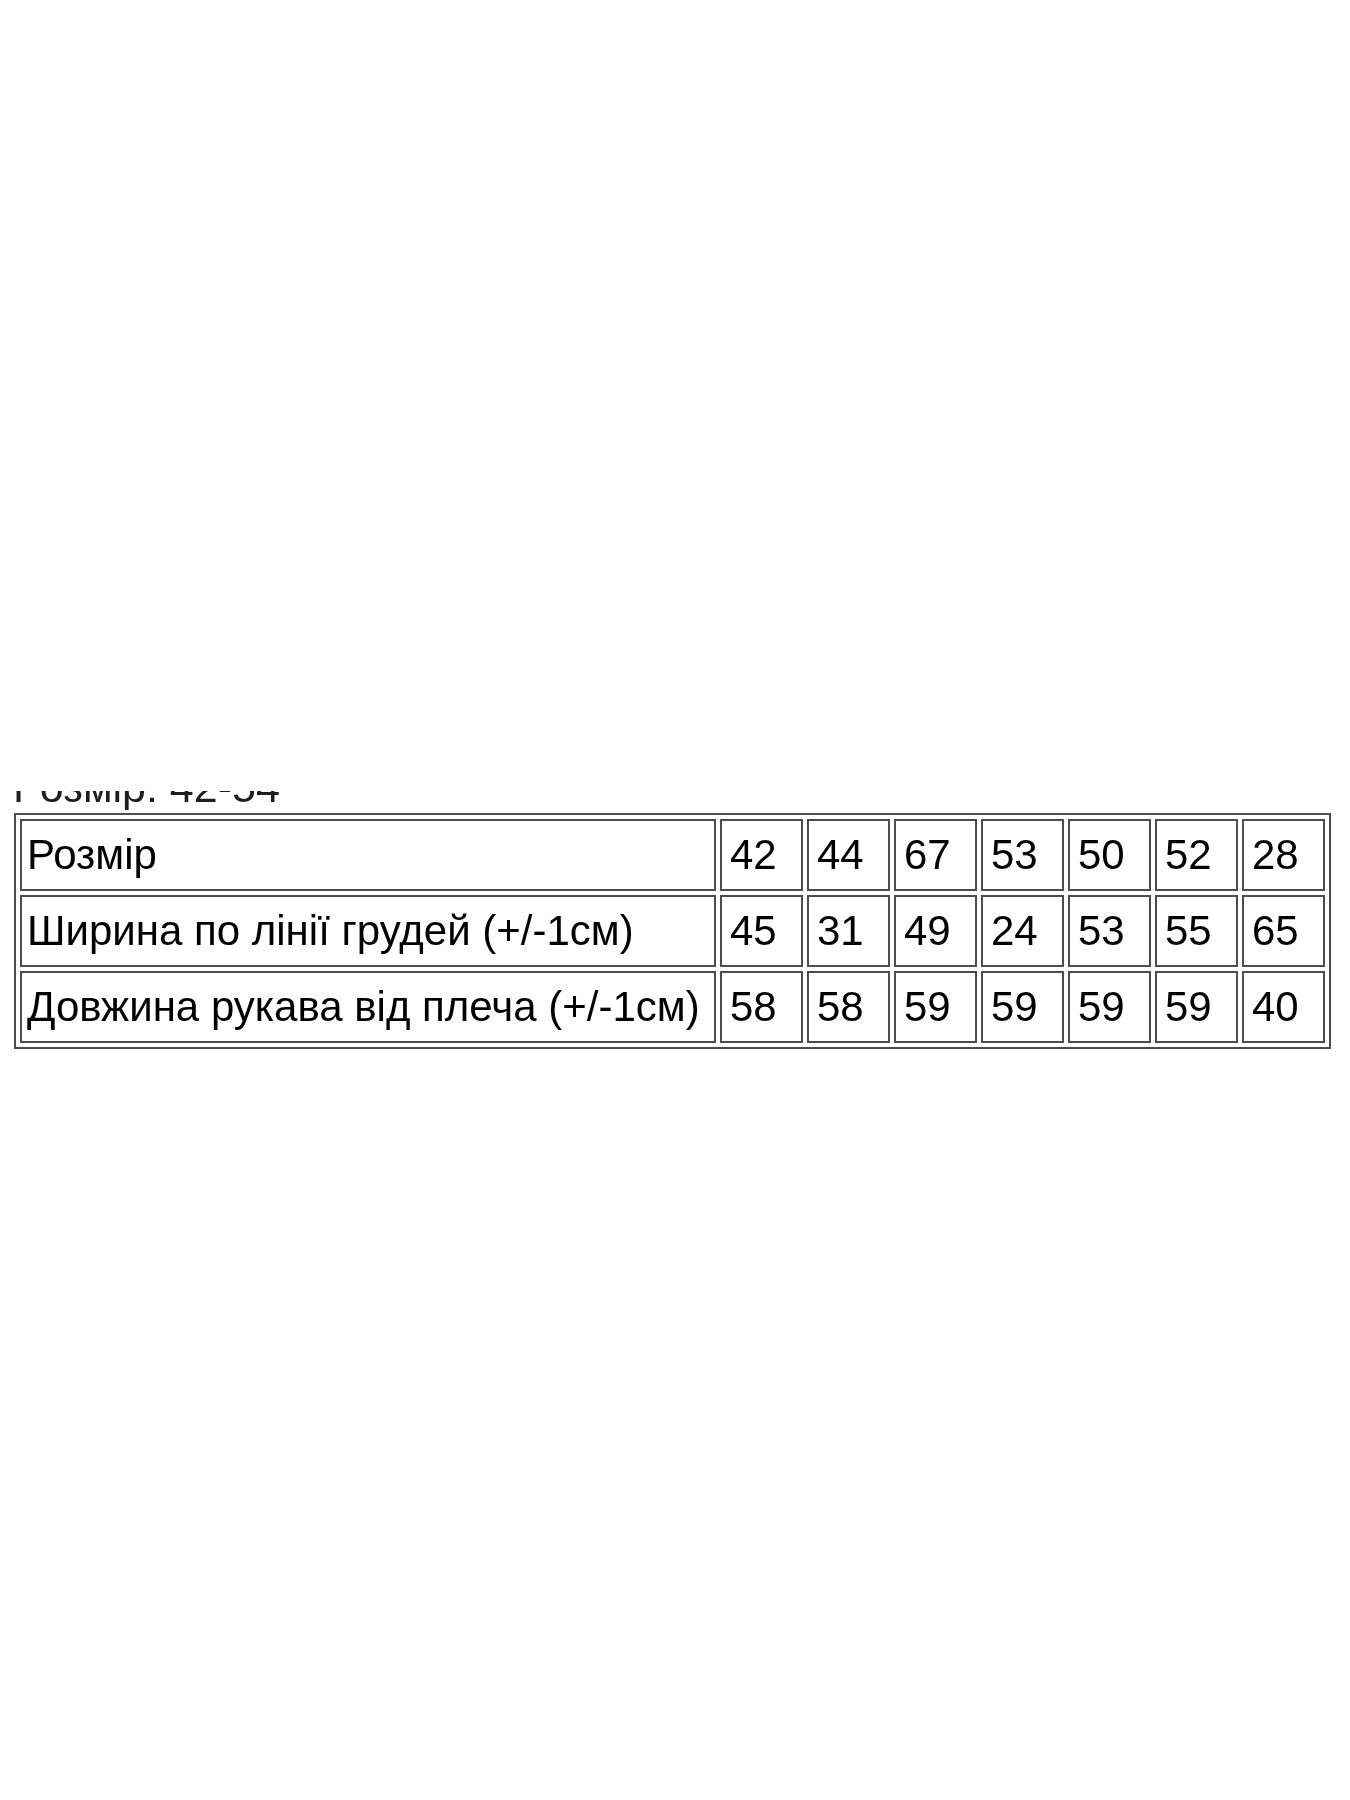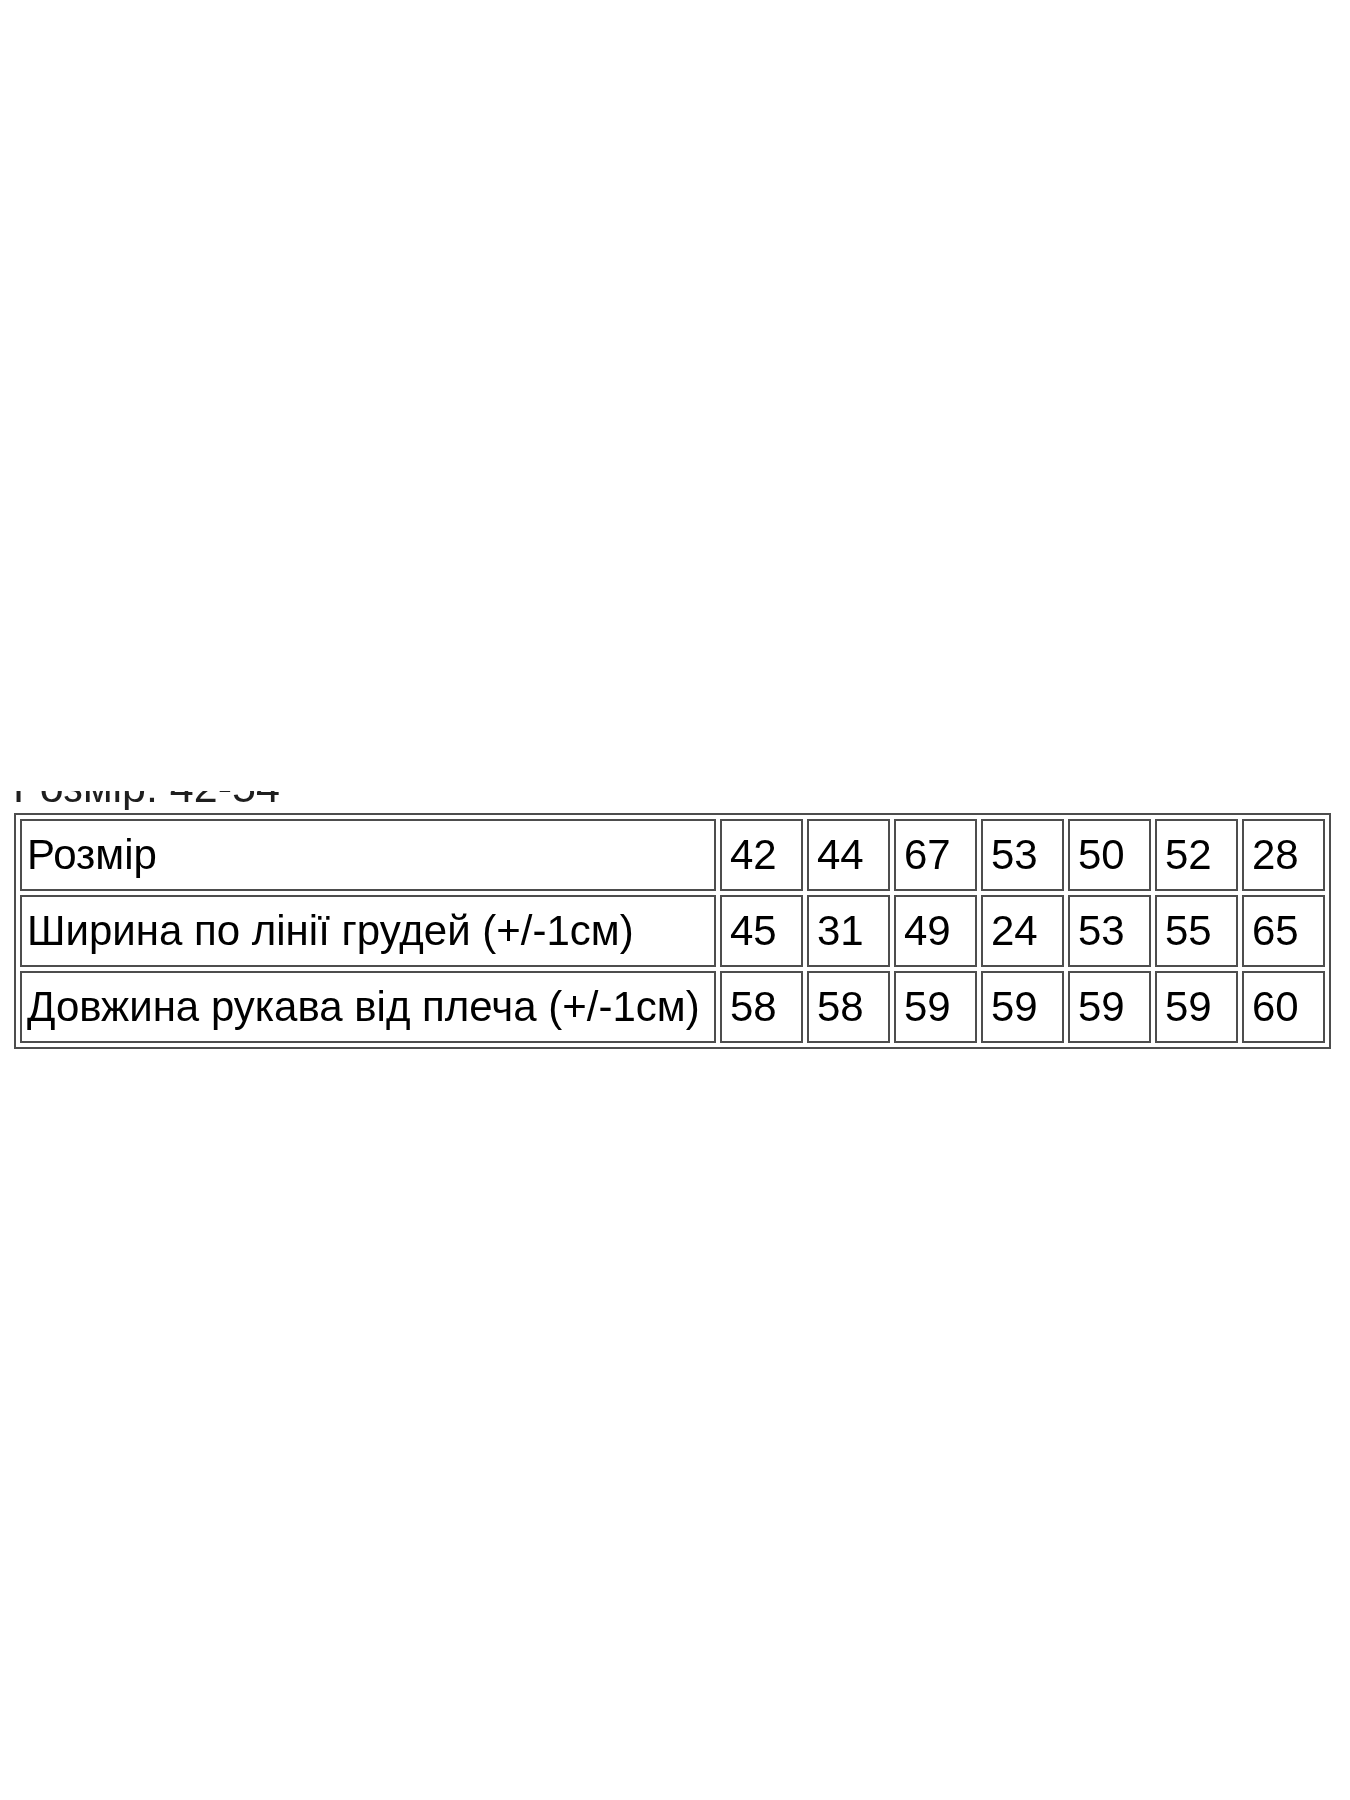--- a/index.html
+++ b/index.html
@@ -111,18 +111,18 @@
           <td class="value-cell">65</td>
         </tr>
         <tr>
           <td class="label-cell">Довжина рукава від плеча (+/-1см)</td>
           <td class="value-cell">58</td>
           <td class="value-cell">58</td>
           <td class="value-cell">59</td>
           <td class="value-cell">59</td>
           <td class="value-cell">59</td>
           <td class="value-cell">59</td>
-          <td class="value-cell">60</td>
+          <td class="value-cell">40</td>
         </tr>
       </tbody>
   </table>
 
 </div>
 
 </body></html>

